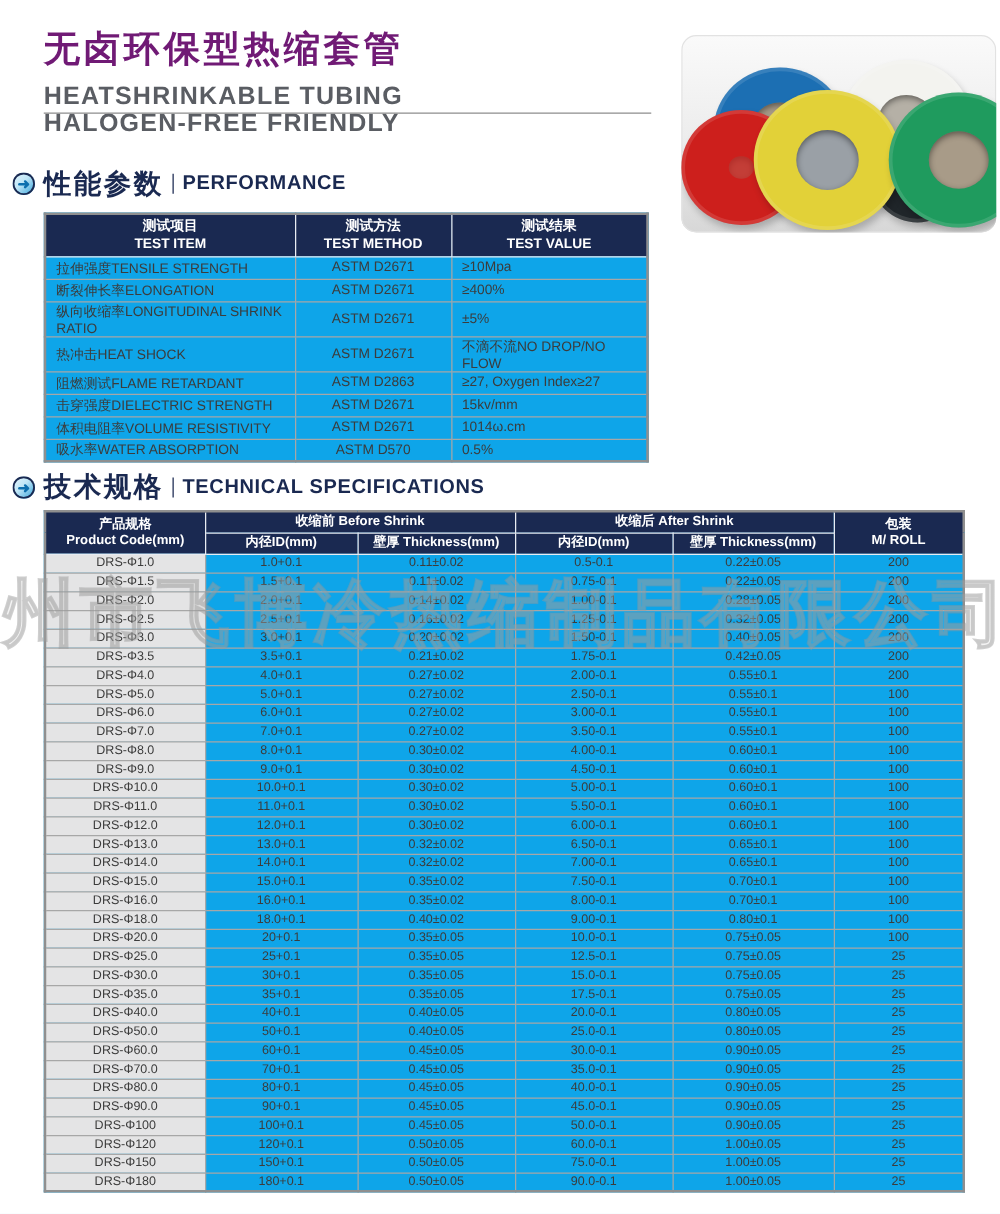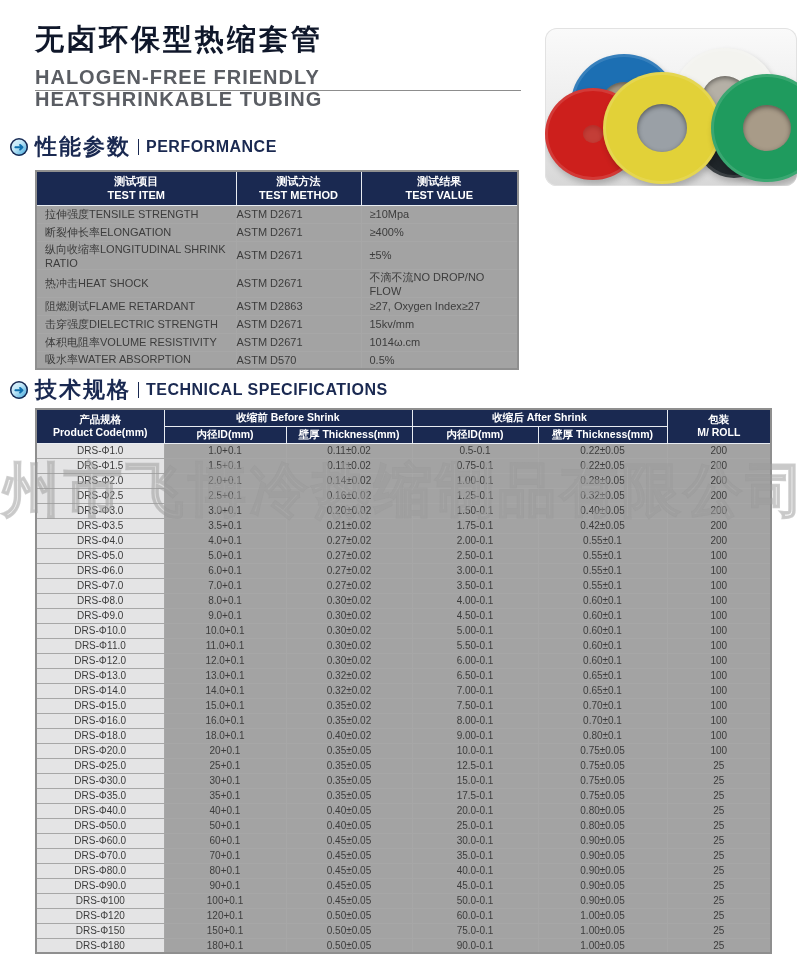--- a/index.html
+++ b/index.html
@@ -4,21 +4,21 @@
 <style>
   * { margin:0; padding:0; box-sizing:border-box; }
   html,body { background:#ffffff; }
   #page {
     position:relative; width:800px; height:971px; background:#fff;
     font-family:"Liberation Sans", sans-serif; overflow:hidden;
   }
 
   
   .title-block { position:absolute; left:35px; top:20px; width:500px; }
-  .title-cn { font-size:29px; font-weight:bold; color:#0f172a; letter-spacing:3px; }
+  .title-cn { font-size:29px; font-weight:bold; color:#701a75; letter-spacing:3px; }
   .title-en { font-size:20px; font-weight:bold; color:#5a5d63; letter-spacing:1px; line-height:22px; margin-top:6px; }
   .title-rule { position:absolute; left:35px; top:90px; width:486px; height:1px; background:#8d8d8d; }
 
   
   .photo {
     position:absolute; left:545px; top:28px; width:252px; height:158px;
     border-radius:12px; background:linear-gradient(180deg,#fafafa 0%,#ececec 55%,#d7d7d7 100%);
     box-shadow:inset 0 0 0 1px #e2e2e2; overflow:hidden;
   }
   .roll { position:absolute; border-radius:50%; display:flex; align-items:center; justify-content:center;
@@ -46,29 +46,29 @@
     background:linear-gradient(135deg,#e8f6fd 0%,#bfe6f7 45%,#2d9fd8 100%);
     box-shadow:inset 0 0 0 1.5px #1a2951;
     display:flex; align-items:center; justify-content:center;
     color:#0d6fae; font-size:12px; font-weight:bold; line-height:1;
   }
   .sec-cn { font-size:22px; font-weight:bold; color:#1a2951; letter-spacing:2px; }
   .sec-bar { width:1px; height:16px; background:#1a2951; }
   .sec-en { font-size:16px; font-weight:bold; color:#1a2951; letter-spacing:.5px; }
 
   
-  table { border-collapse:collapse; table-layout:fixed; background:#a3a3a3; }
+  table { border-collapse:collapse; table-layout:fixed; background:#0ea5e9; }
   th { background:#1a2951; color:#fff; font-weight:bold; border:1px solid #e8ecf2; }
   td { border:1px solid #a7a7a7; color:#3c3c3c; }
 
   
   .perf-table { position:absolute; left:35px; top:170px; width:482px; border:2px solid #8f8f8f; }
   .perf-table th { font-size:11px; line-height:14px; height:34px; }
   .perf-table td { font-size:11px; height:18px; padding:0 0 0 8px; text-align:left; }
-  .perf-table td:nth-child(2) { padding:0; }
+  .perf-table td:nth-child(2) { text-align:center; padding:0; }
   .perf-table td:nth-child(3) { }
 
   
   .spec-table { position:absolute; left:35px; top:408px; width:735px; border:2px solid #8f8f8f; }
   .spec-table th { font-size:10.5px; line-height:13px; height:17px; padding:1px 0; }
   .spec-table td { font-size:10px; height:15px; text-align:center; padding:0; }
   .spec-table td:first-child { background:#e4e4e5;text-align:center; }
 
   
   .watermark {
@@ -79,22 +79,22 @@
   }
 </style>
 </head>
 <body>
 
 <div id="page">
 
   <div class="title-block">
     <div class="title-cn">无卤环保型热缩套管</div>
     <div class="title-en">
+      <div>HEATSHRINKABLE TUBING</div>
       <div>HALOGEN-FREE FRIENDLY</div>
-      <div>HEATSHRINKABLE TUBING</div>
     </div>
   </div>
   <div class="title-rule"></div>
 
   <div class="photo">
     <div class="roll roll-blue" style="background: rgb(28, 111, 179);">
         <div class="core"></div>
       </div>
     <div class="roll roll-white" style="background: rgb(243, 243, 239);">
         <div class="core"></div>

